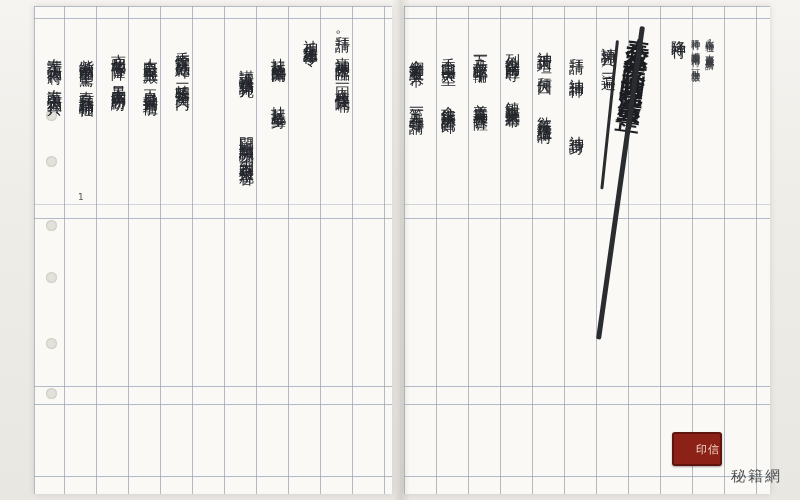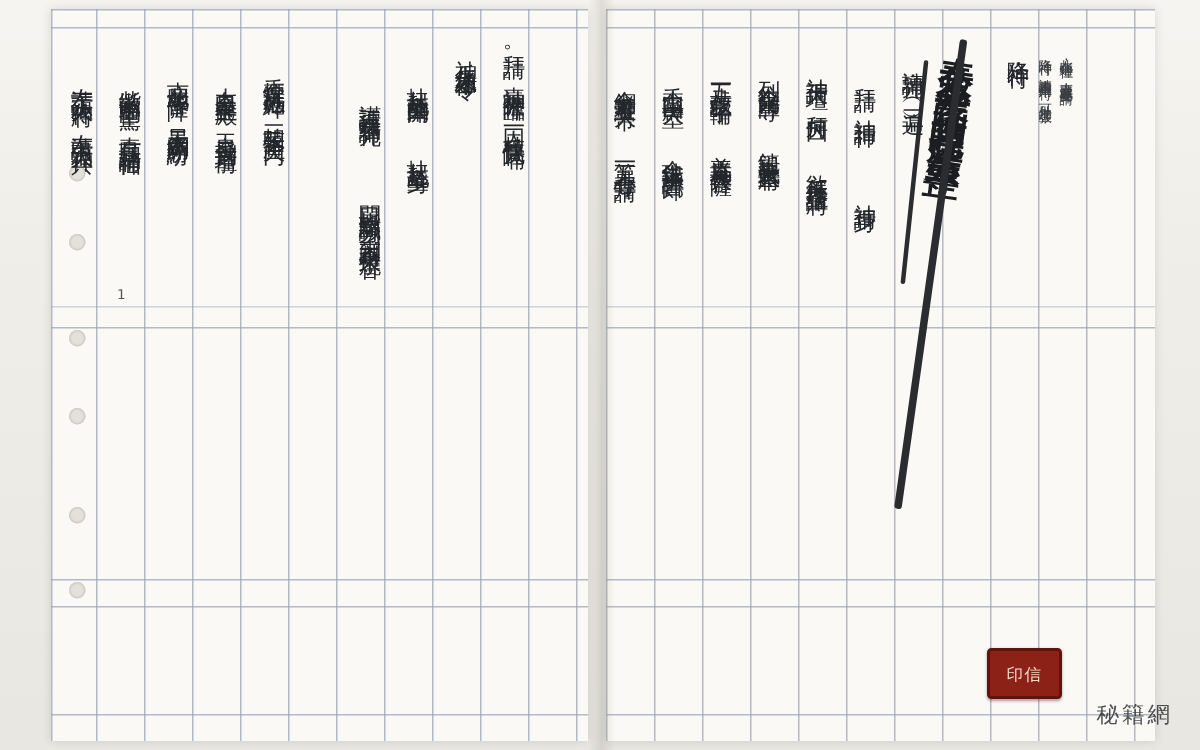--- a/index.html
+++ b/index.html
@@ -111,31 +111,31 @@
     color: #3a3d42;
     line-height: 1.2;
     letter-spacing: 1px;
     white-space: nowrap;
     user-select: none;
   }
 
   
   #seal {
     position: absolute;
-    right: 92px;
+    right: 78px;
     bottom: 34px;
     width: 46px;
     height: 30px;
     background: #8c2118;
     border: 2px solid #5f140e;
     border-radius: 3px;
     box-shadow: 0 1px 2px rgba(0,0,0,0.35);
     display: flex;
     align-items: center;
-    justify-content: center;
+    justify-content: flex-end;
     color: #f3d9c8;
     font-family: "DejaVu Serif", serif;
     font-size: 11px;
     letter-spacing: 1px;
   }
   #watermark {
     position: absolute;
     right: 18px;
     bottom: 14px;
     font-family: "DejaVu Serif", serif;

